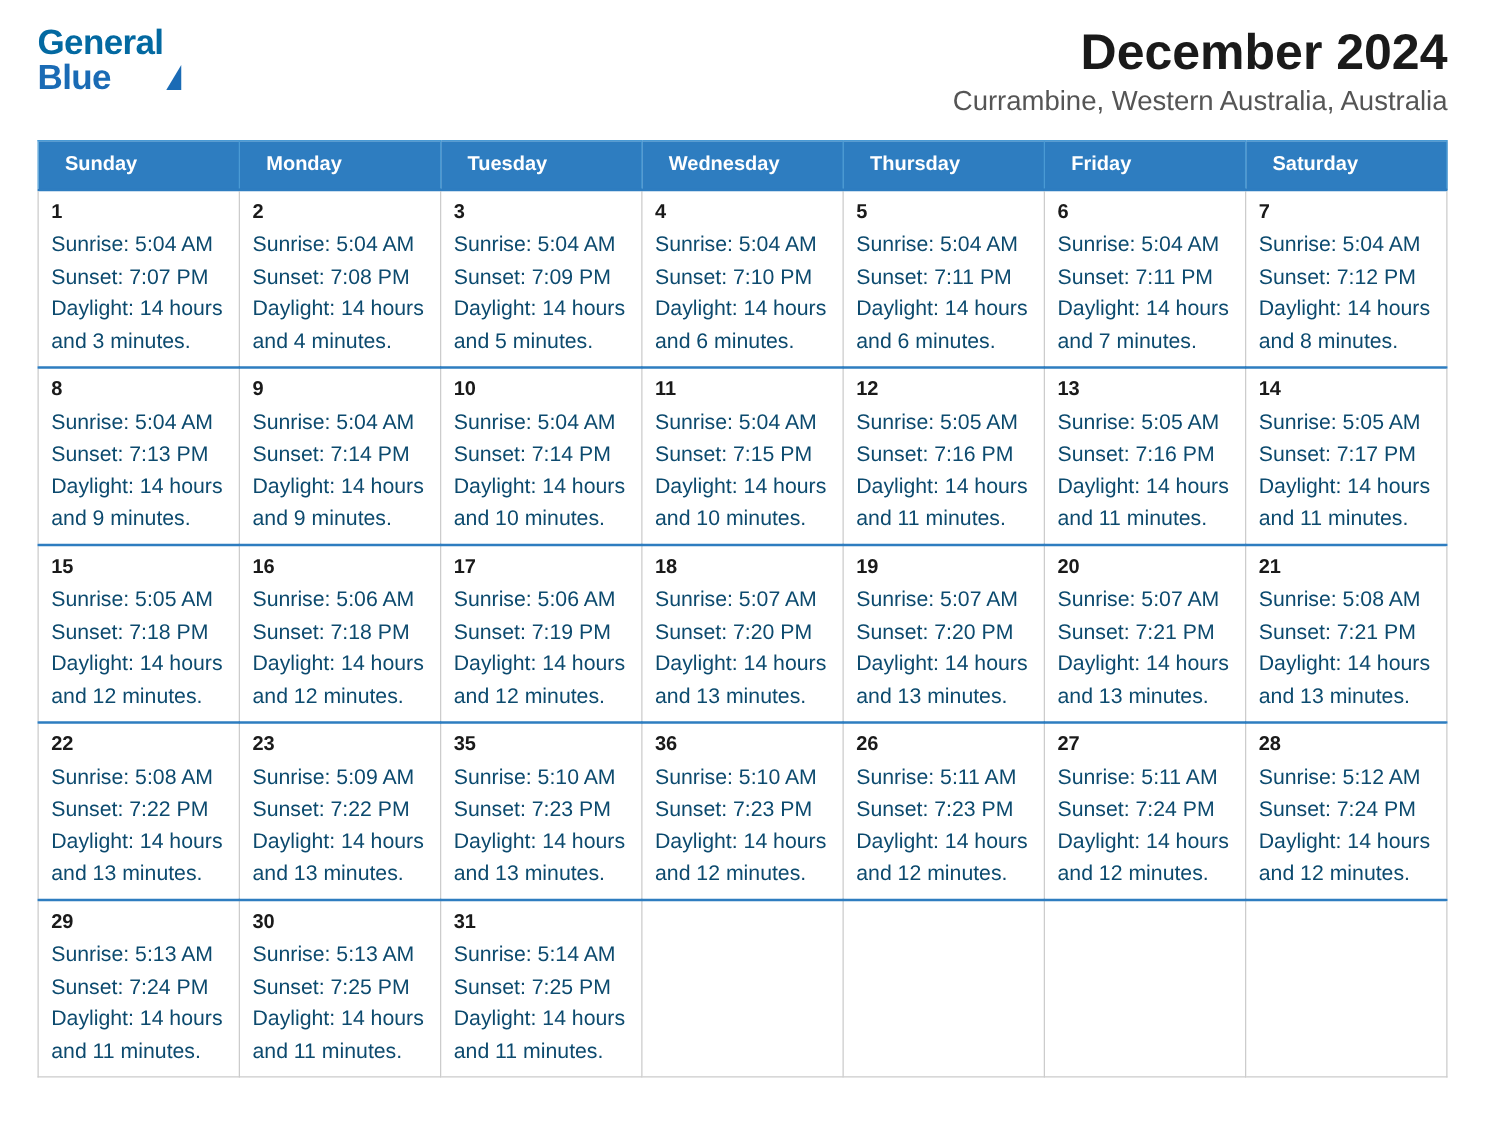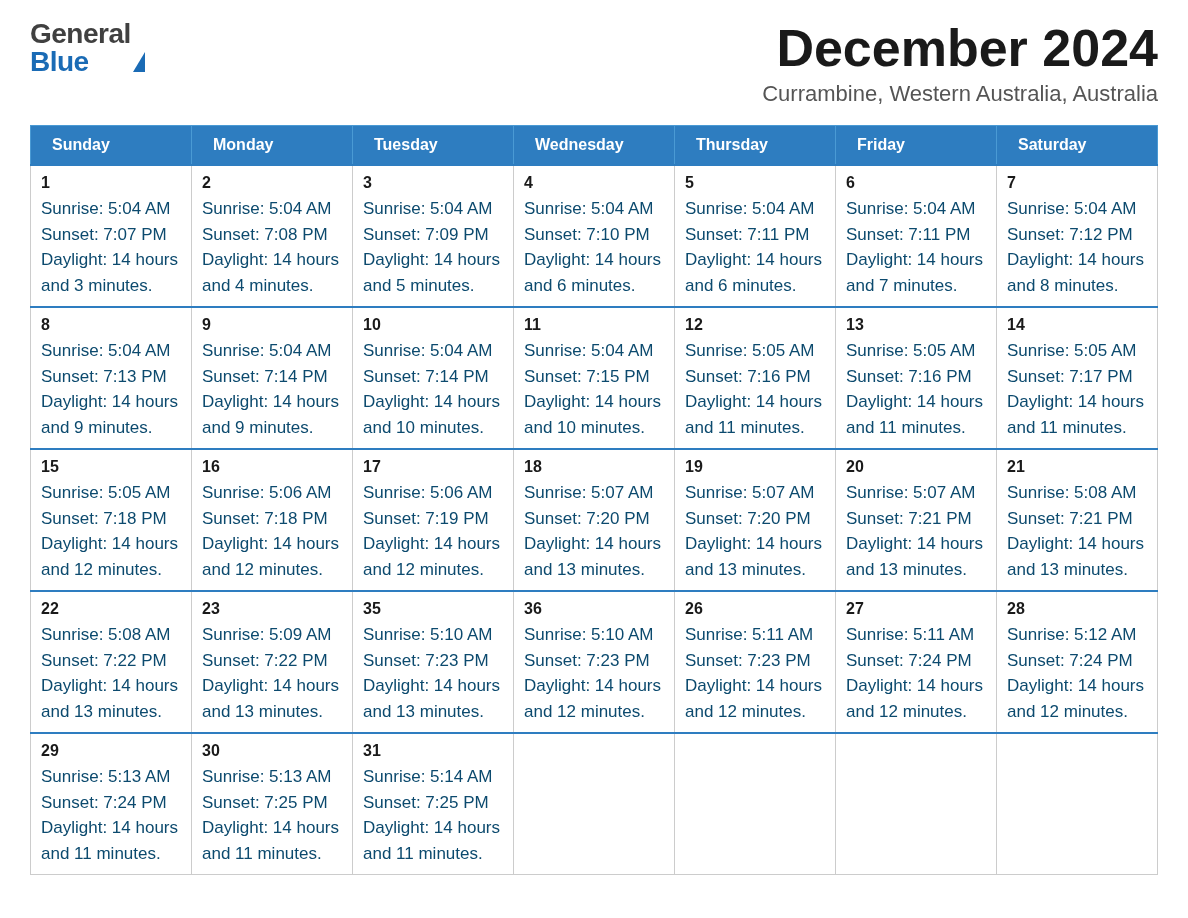--- a/index.html
+++ b/index.html
@@ -17,21 +17,21 @@
       margin-bottom: 18px;
     }
     .logo {
       display: flex;
       flex-direction: column;
       align-items: flex-start;
     }
     .logo-general {
       font-size: 28px;
       font-weight: bold;
-      color: #404040;
+      color: #0369a1;
       letter-spacing: -0.5px;
       line-height: 1;
     }
     .logo-blue {
       font-size: 28px;
       font-weight: bold;
       color: #1a6bb5;
       letter-spacing: -0.5px;
       line-height: 1;
       display: flex;
@@ -45,21 +45,21 @@
       border-right: 0px solid transparent;
       border-bottom: 20px solid #1a6bb5;
       margin-left: 4px;
       position: relative;
       top: 0px;
     }
     .title-section {
       text-align: right;
     }
     .month-title {
-      font-size: 52px;
+      font-size: 40px;
       font-weight: bold;
       color: #1a1a1a;
       line-height: 1.1;
     }
     .location-title {
       font-size: 22px;
       color: #555;
       margin-top: 4px;
     }
     .calendar {

